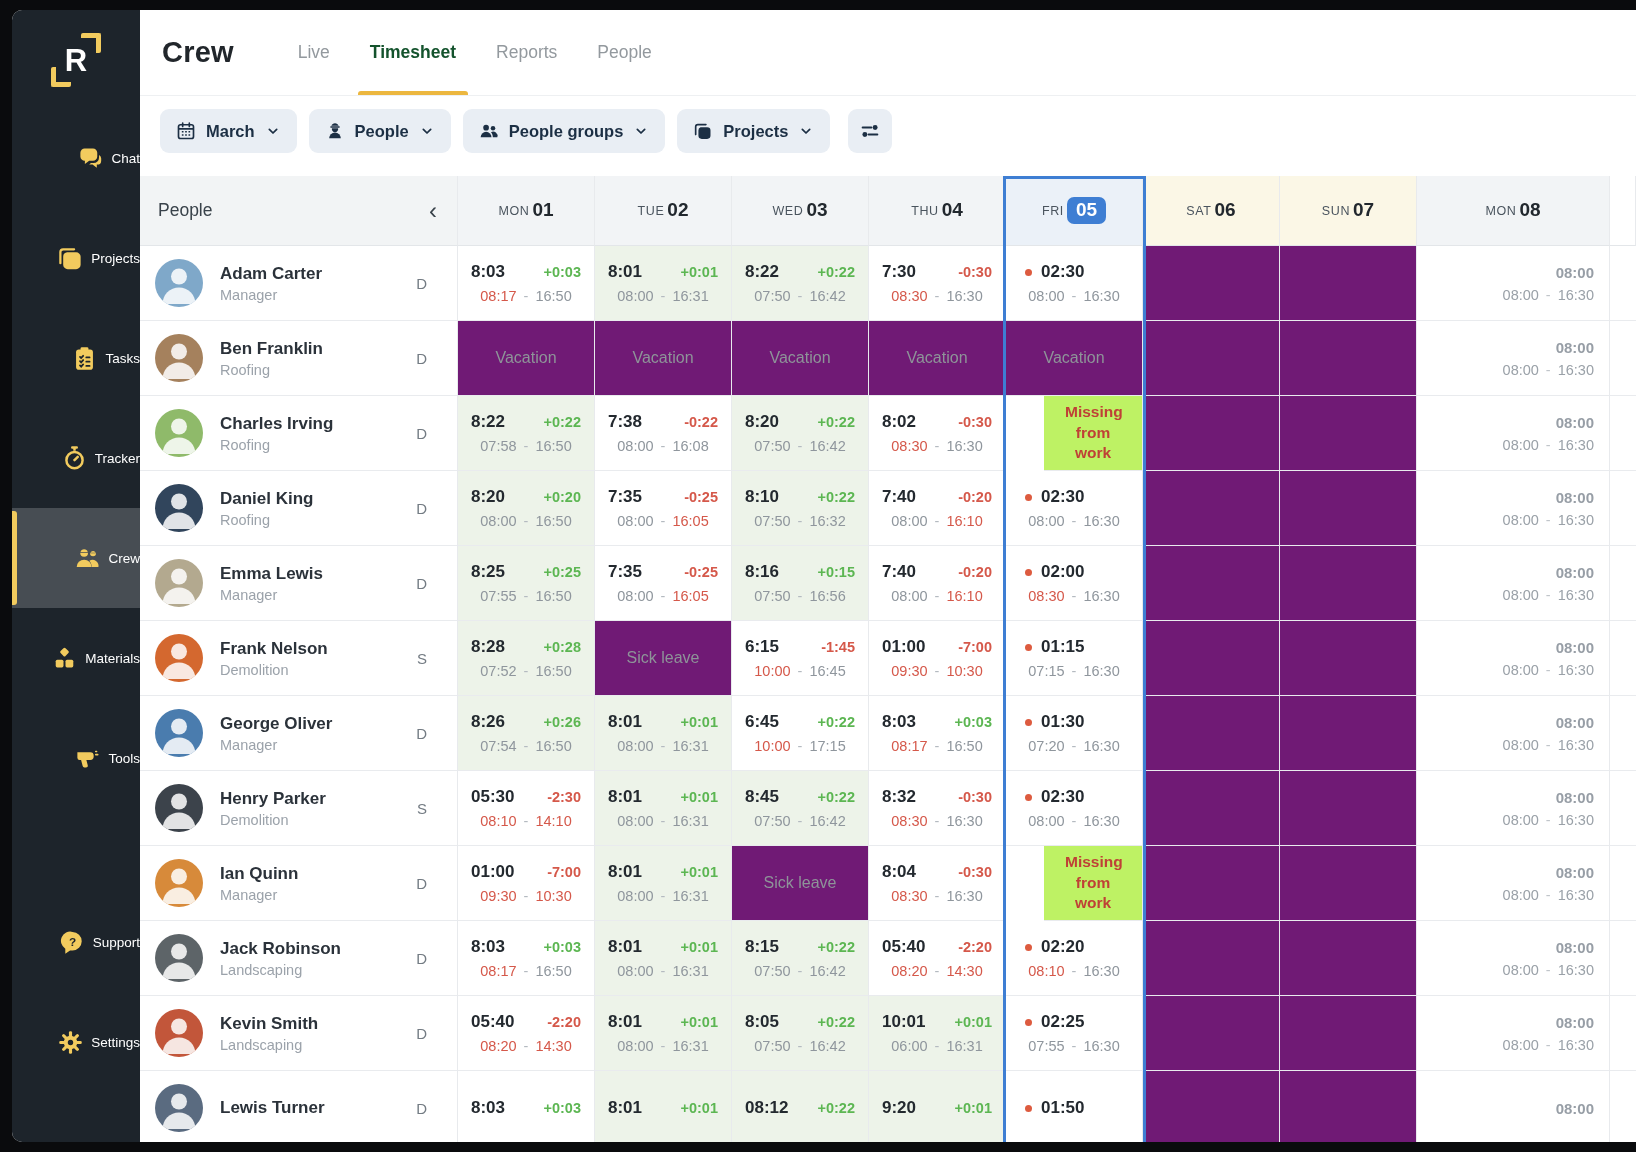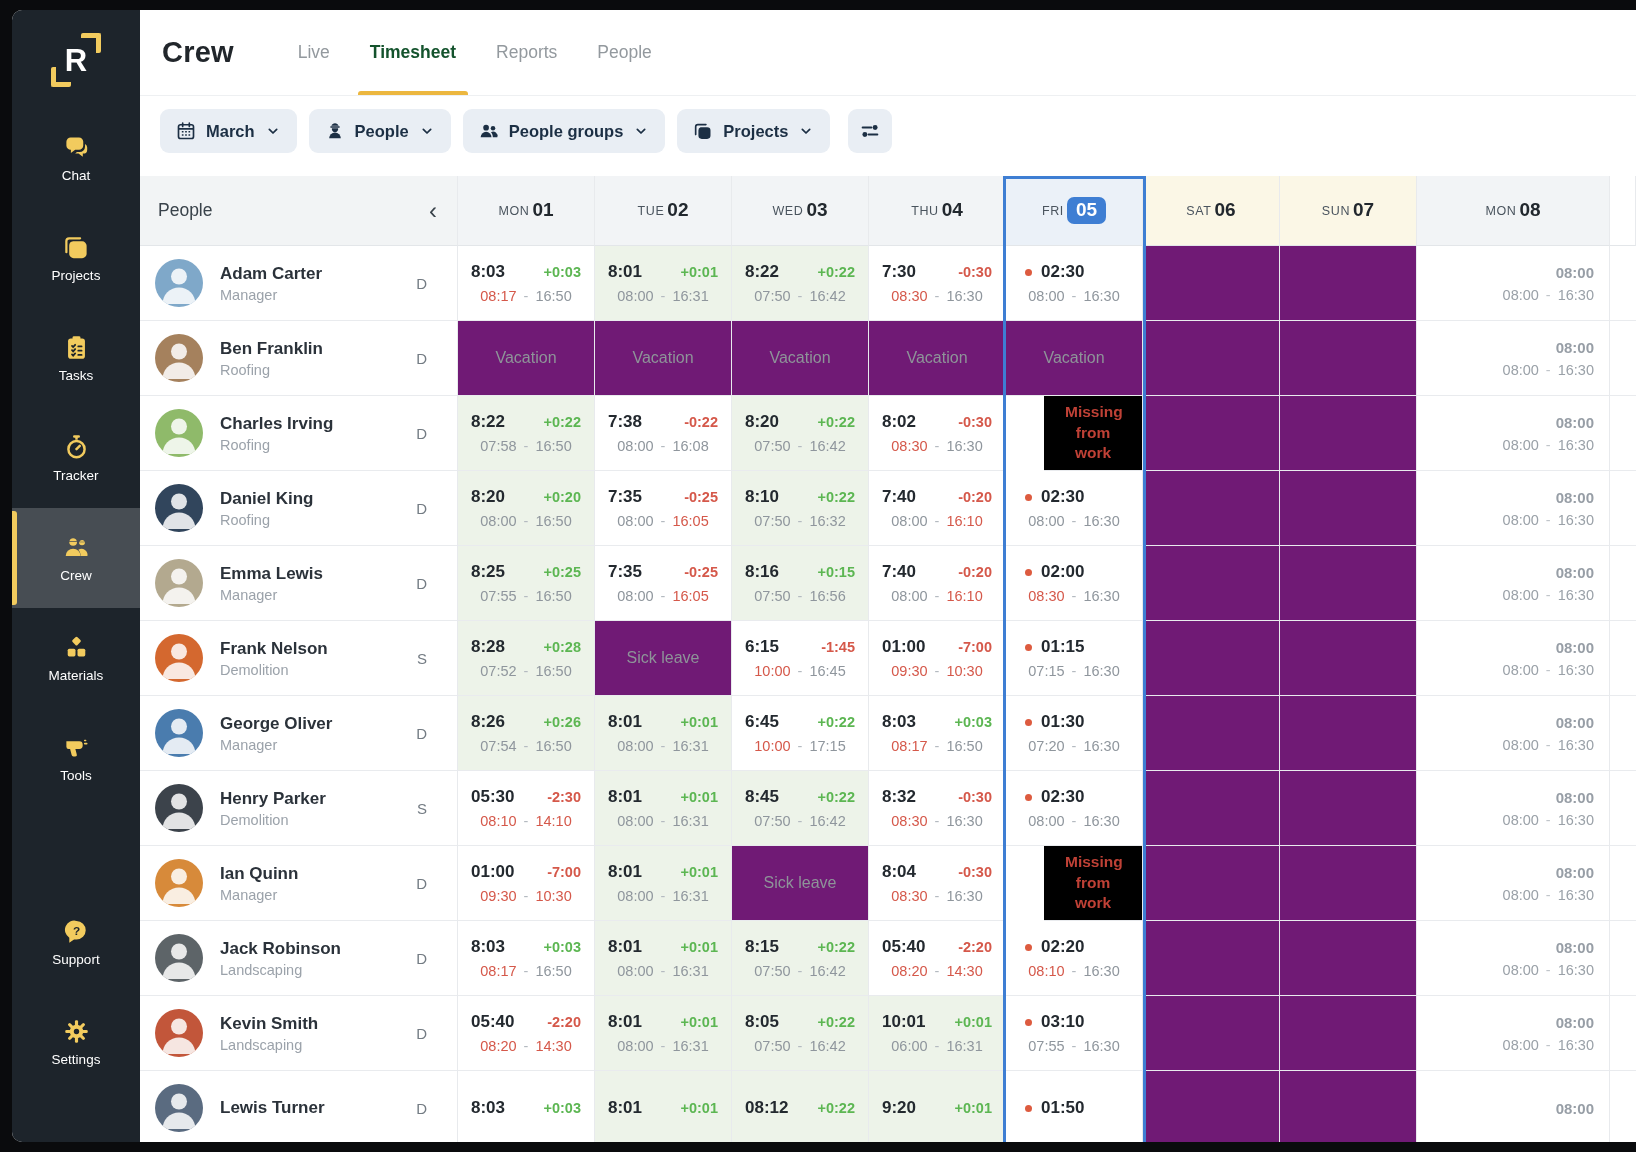--- a/index.html
+++ b/index.html
@@ -11,22 +11,22 @@
 
   
   .sidebar{width:128px;flex:0 0 128px;background:#1d242b;display:flex;flex-direction:column;color:#fff;}
   .logo{position:relative;width:56px;height:56px;margin:22px auto 20px;display:flex;align-items:center;justify-content:center;cursor:pointer;}
   .logo .r{font-size:31px;font-weight:800;color:#fff;line-height:1;}
   .logo::before{content:"";position:absolute;top:1px;right:3px;width:15px;height:15px;
     border-top:5px solid #f2cb5e;border-right:5px solid #f2cb5e;border-radius:2px;}
   .logo::after{content:"";position:absolute;bottom:1px;left:3px;width:15px;height:15px;
     border-bottom:5px solid #f2cb5e;border-left:5px solid #f2cb5e;border-radius:2px;}
   .nav{display:flex;flex-direction:column;width:100%;}
-  .nav-item{position:relative;width:100%;height:100px;display:flex;flex-direction:column;
-    align-items:center;justify-content:center;gap:7px;cursor:pointer;}
+  .nav-item{position:relative;width:100%;height:100px;display:flex;flex-direction:row;
+    align-items:center;justify-content:flex-end;gap:7px;cursor:pointer;}
   .nav-item .icn{width:27px;height:27px;color:#f2cb5e;display:block;}
   .nav-item .icn svg{width:100%;height:100%;display:block;}
   .nav-label{font-size:13.5px;color:#ffffff;font-weight:500;}
   .nav-item.active{background:#474d53;}
   .nav-item.active::before{content:"";position:absolute;left:0;top:3px;bottom:3px;width:5px;
     background:#f2cb5e;border-radius:0 3px 3px 0;}
   .nav-spacer{flex:1;}
   .nav-bottom{margin-bottom:50px;}
 
   
@@ -77,21 +77,21 @@
   .avatar svg{width:100%;height:100%;display:block;}
   .pinfo{margin-left:17px;display:flex;flex-direction:column;gap:3px;min-width:0;}
   .pname{font-size:17px;font-weight:700;color:#2b323a;white-space:nowrap;}
   .prole{font-size:14.5px;color:#9ba2aa;}
   .pshift{margin-left:auto;font-size:15px;color:#737b83;padding-right:6px;}
 
   .cell{display:flex;flex-direction:column;align-items:stretch;justify-content:center;gap:6px;
     background:#fff;cursor:pointer;padding:0 13px;overflow:hidden;}
   .cell.bg-good{background:#edf3e9;}
   .cell.bg-we{background:#701a75;}
-  .cell.bg-miss{background:#000000;margin-left:38px;}
+  .cell.bg-miss{background:#bef264;margin-left:38px;}
   .l1{display:flex;align-items:baseline;justify-content:space-between;}
   .l1.center{justify-content:flex-start;align-items:center;gap:9px;padding-left:6px;}
   .total{font-size:17px;font-weight:700;color:#23292f;}
   .delta{font-size:14.5px;font-weight:600;}
   .delta.pos{color:#5cb652;}
   .delta.neg{color:#d5584a;}
   .l2{display:flex;align-items:center;justify-content:center;gap:7px;font-size:14.5px;color:#8f969d;}
   .l2 .red{color:#d5584a;}
   .l2 .dash{color:#b4bac0;}
   .dot{width:7px;height:7px;border-radius:50%;background:#dd5b3f;flex:0 0 7px;}
@@ -1147,21 +1147,21 @@
                 </div>
                 <div class="l2">
                   <span class="">06:00</span>
                   <span class="dash">-</span>
                   <span class="">16:31</span>
                 </div>
               </div>
               <div class="cell">
                 <div class="l1 center">
                   <span class="dot"></span>
-                  <span class="total">03:10</span>
+                  <span class="total">02:25</span>
                 </div>
                 <div class="l2">
                   <span class="">07:55</span>
                   <span class="dash">-</span>
                   <span>16:30</span>
                 </div>
               </div>
               <div class="cell bg-we"></div>
               <div class="cell bg-we"></div>
               <div class="cell">

